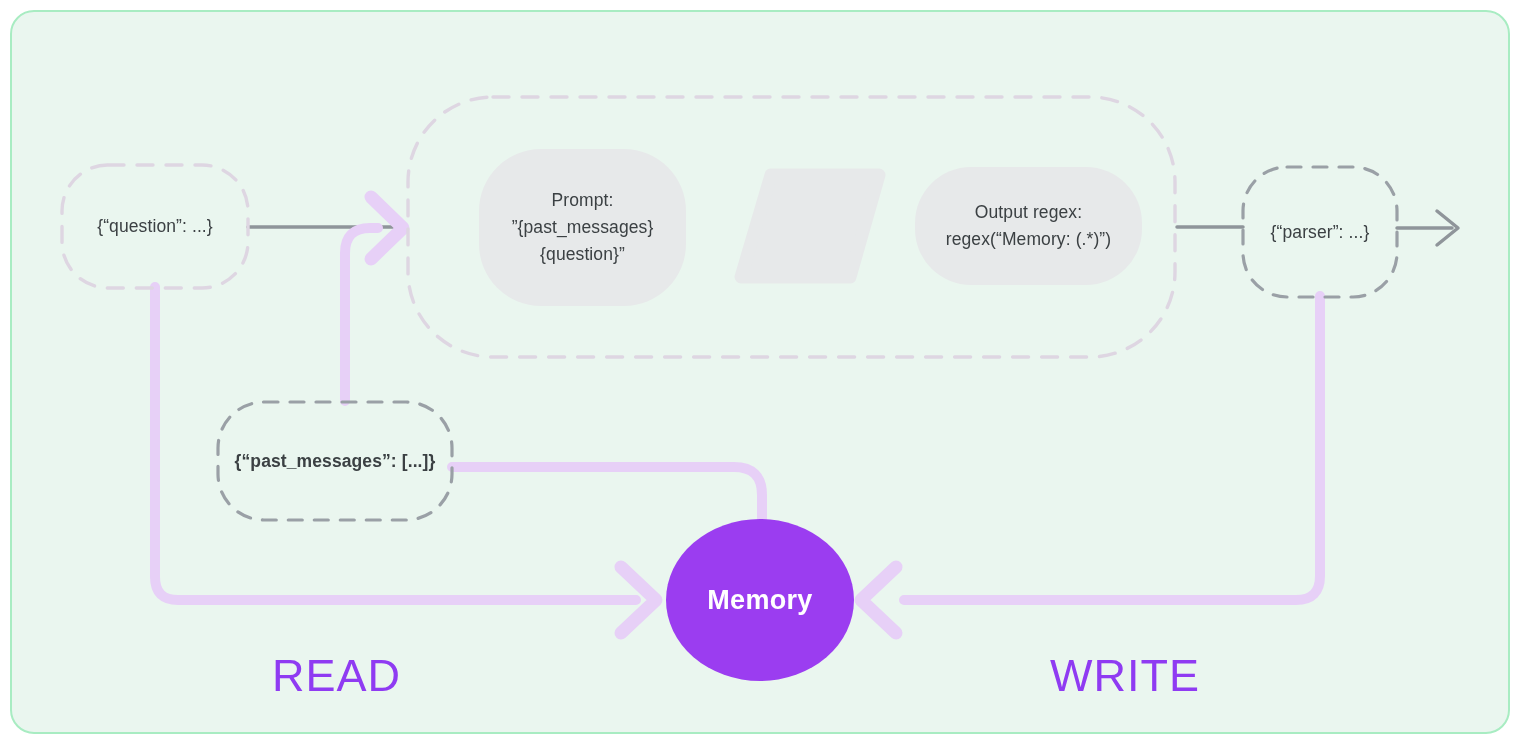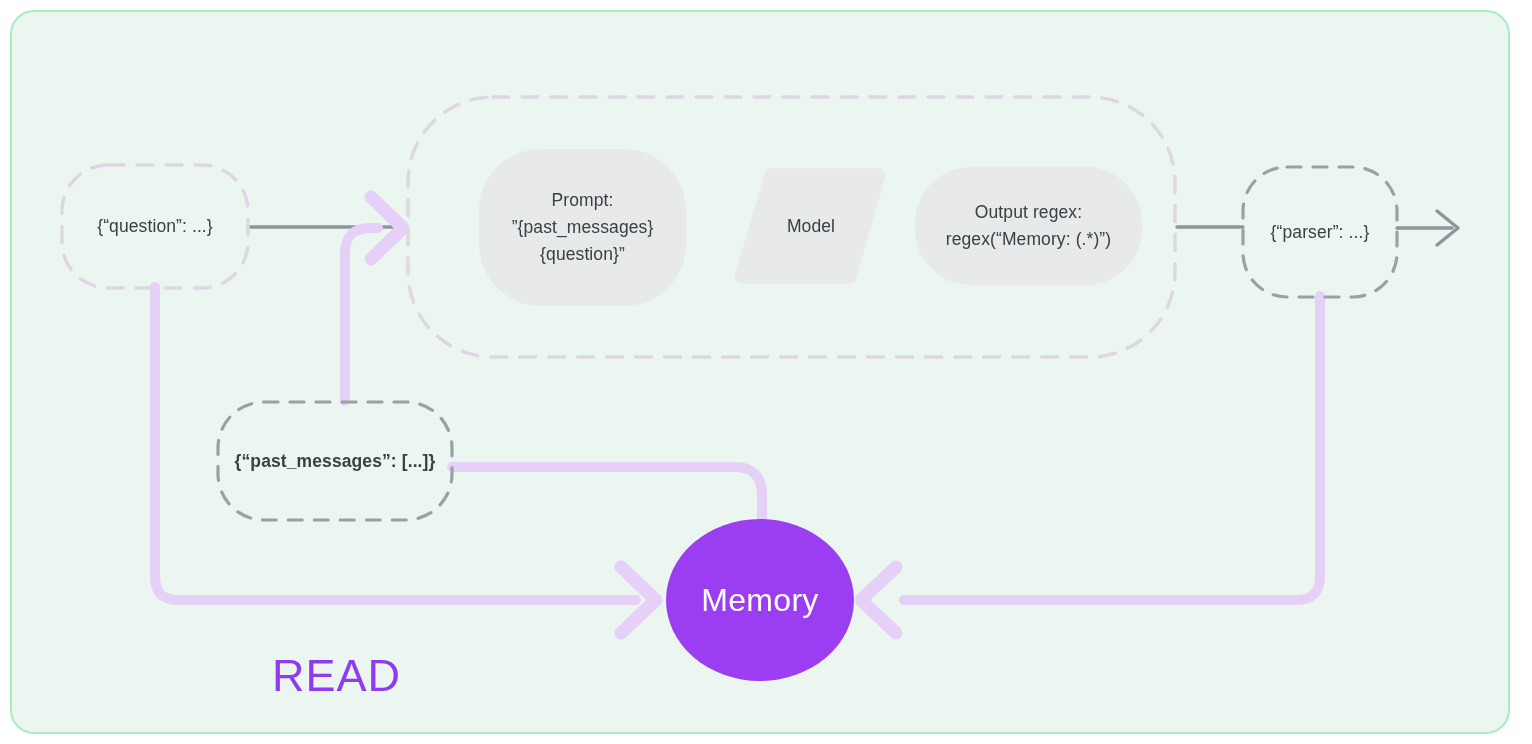--- a/index.html
+++ b/index.html
@@ -39,21 +39,21 @@
 
   
   .nodelabel {
     position: absolute; display: flex; flex-direction: column;
     align-items: center; justify-content: center; text-align: center;
     font-size: 17.5px; line-height: 27px; color: var(--text-color);
     letter-spacing: 0.1px; white-space: nowrap;
   }
   .memorylabel {
     position: absolute; display: flex; align-items: center; justify-content: center;
-    color: #ffffff; font-size: 32px; font-weight: 400; letter-spacing: 0.3px;
+    color: #ffffff; font-size: 27px; font-weight: 700; letter-spacing: 0.3px;
   }
   .bigword {
     position: absolute; font-size: 45px; font-weight: 500;
     color: var(--label-purple); letter-spacing: 1px;
   }
 </style>
 </head>
 <body>
 
 <div class="stage">
@@ -87,28 +87,28 @@
   </svg>
 
   <div class="nodelabel" style="left:479px; top:149px; width:207px; height:157px;">
     <div>Prompt:</div>
     <div>”{past_messages}</div>
     <div>{question}”</div>
   </div>
 
   <div class="nodelabel" style="left:62px; top:165px; width:186px; height:123px;">{“question”: ...}</div>
 
-  <div class="nodelabel" style="left:737px; top:169px; width:148px; height:114px;">Model</div>
 
   <div class="nodelabel" style="left:915px; top:167px; width:227px; height:118px;">
     <div>Output regex:</div>
     <div>regex(“Memory: (.*)”)</div>
   </div>
 
   <div class="nodelabel" style="left:1243px; top:167px; width:154px; height:130px;">{“parser”: ...}</div>
 
   <div class="nodelabel" style="left:218px; top:402px; width:234px; height:118px;font-weight:bold;">{“past_messages”: [...]}</div>
 
   <div class="memorylabel" style="left:666px; top:519px; width:188px; height:162px;">Memory</div>
 
   <div class="bigword" style="left:272px; top:650px;">READ</div>
 
+  <div class="bigword" style="left:1050px; top:650px;">WRITE</div>
 </div>
 
 </body></html>

